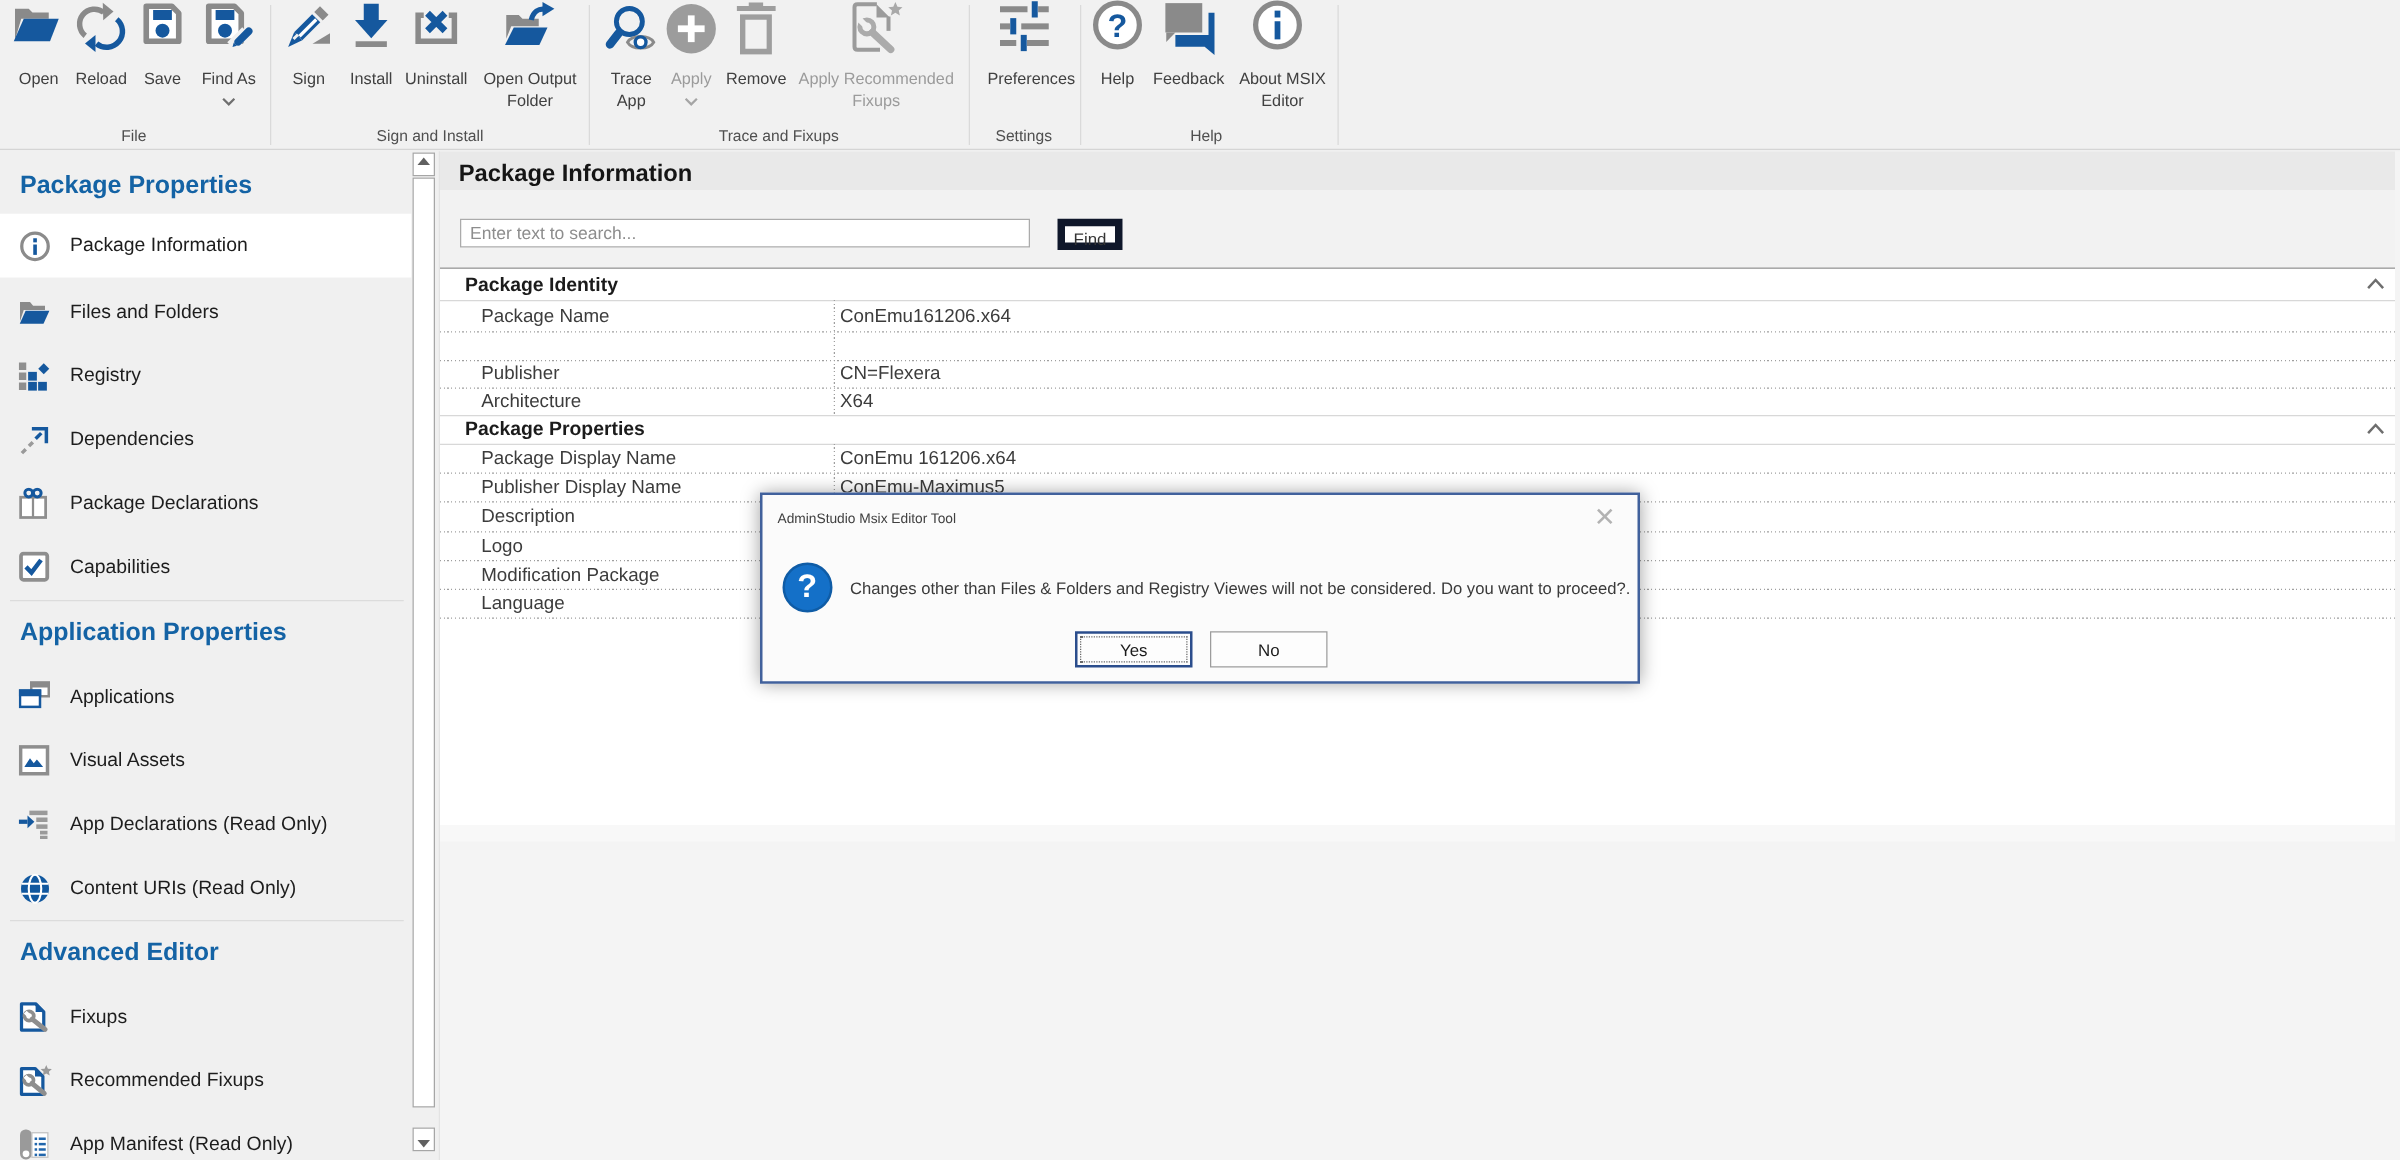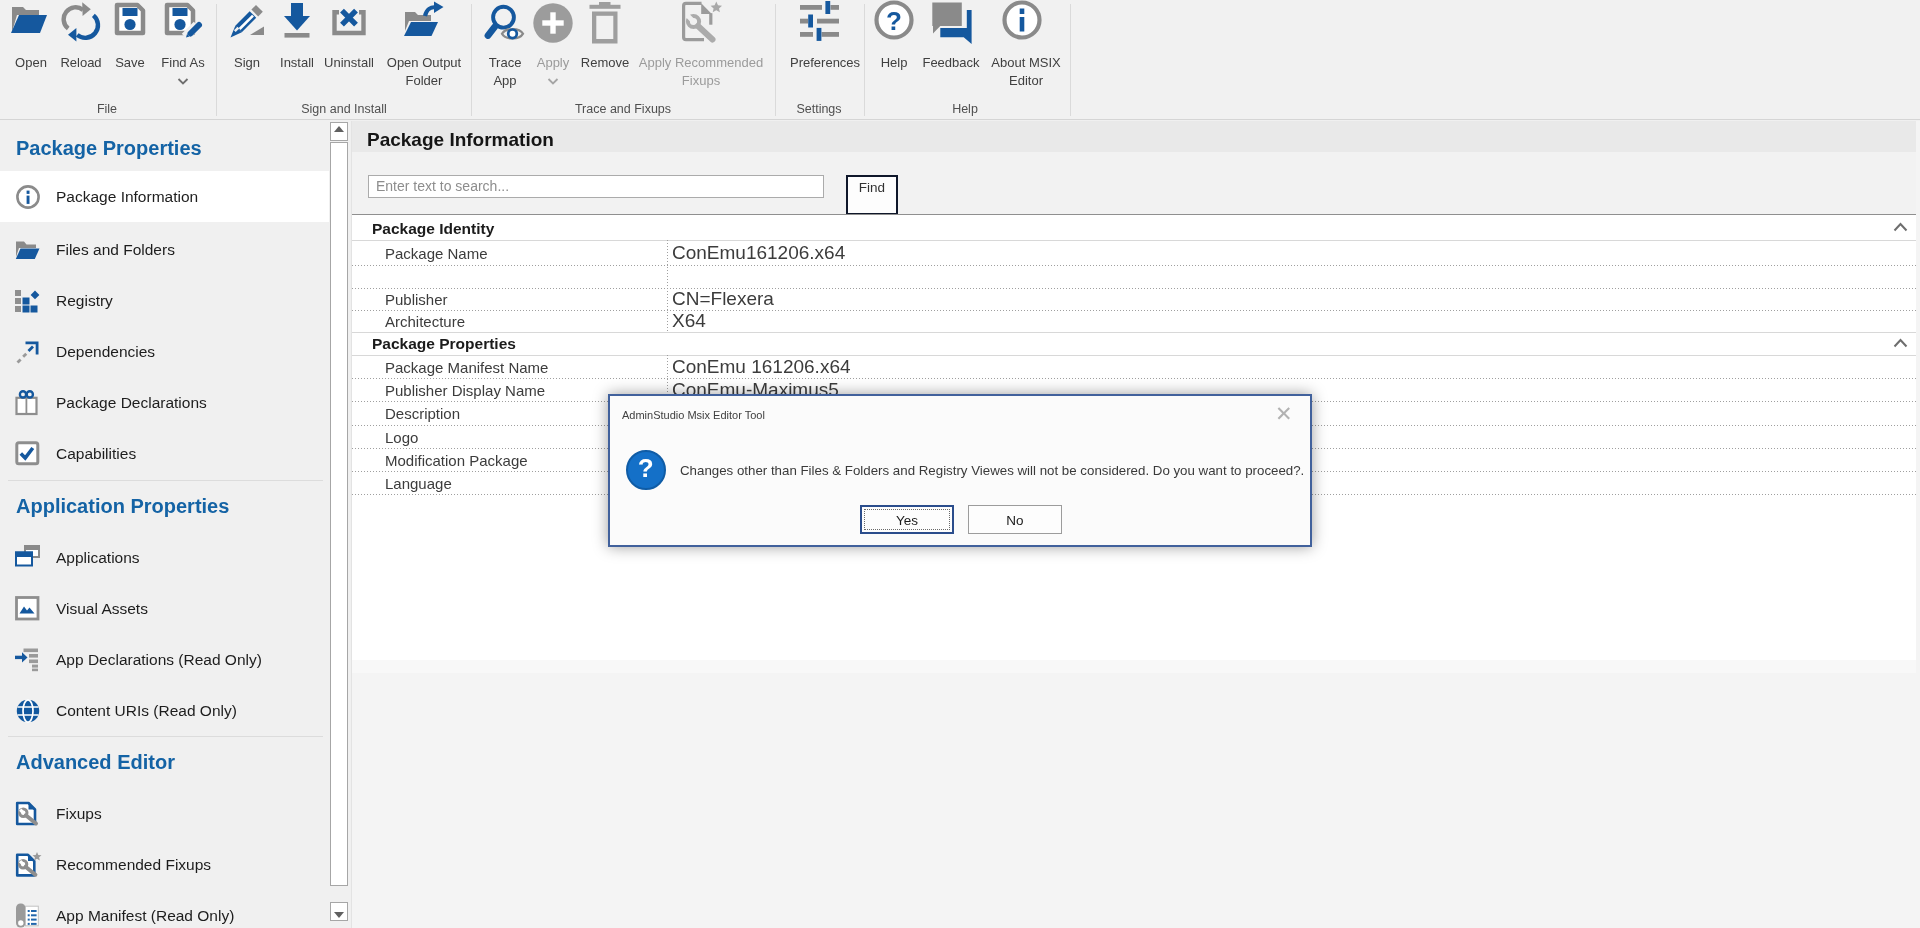--- a/index.html
+++ b/index.html
@@ -29,27 +29,27 @@
 .sthumb{position:absolute;left:0;width:18px;background:#fff;border:1px solid #a6a6a6;}
 .arrow{position:absolute;left:50%;top:50%;transform:translate(-50%,-50%);width:0;height:0;}
 
 #main{position:absolute;left:352px;top:121px;width:1564px;height:807px;background:#ffffff;}
 #mleft{position:absolute;left:351px;top:121px;width:1px;height:807px;background:#e3e3e3;}
 #titleband{position:absolute;left:0;top:0;width:1564px;height:31px;background:#e9e9e9;}
 #titleband .t{position:absolute;left:15px;top:8px;font-size:19px;font-weight:bold;color:#151515;}
 #searcharea{position:absolute;left:0;top:31px;width:1564px;height:62px;background:#f2f2f2;}
 #searchbox{position:absolute;left:16px;top:23px;width:456px;height:23px;background:#fff;border:1px solid #ababab;
   font-size:14px;color:#8d8d8d;line-height:21px;padding-left:7px;}
-#findbtn{position:absolute;left:494px;top:23px;width:52px;height:40px;background:#fdfdfd;border:2px solid #0f172a;
+#findbtn{position:absolute;left:494px;top:23px;width:52px;height:25px;background:#fdfdfd;border:6px solid #0f172a;
   font-size:13.5px;color:#333;text-align:center;line-height:21px;}
 #tablewrap{position:absolute;left:0;top:93px;width:1564px;height:447px;background:#fff;border-top:1px solid #8f8f8f;}
 .trow{position:absolute;left:0;width:1564px;}
 .trow .lbl{position:absolute;left:33px;top:50%;transform:translateY(-50%);font-size:15px;color:#3c3c3c;}
 .trow .hlbl{position:absolute;left:7px;top:50%;transform:translateY(-50%);font-size:15.5px;font-weight:bold;color:#1b1b1b;margin-left:13px;}
-.trow .val{position:absolute;left:320px;top:50%;transform:translateY(-50%);font-size:19px;color:#3c3c3c;}
+.trow .val{position:absolute;left:320px;top:50%;transform:translateY(-50%);font-size:15px;color:#3c3c3c;}
 .dotline{position:absolute;left:0;width:1564px;height:1px;
   background-image:repeating-linear-gradient(to right,#9f9f9f 0,#9f9f9f 1px,transparent 1px,transparent 3px);}
 .solline{position:absolute;left:0;width:1564px;height:1px;background:#d8d8d8;}
 .vdots{position:absolute;left:315px;width:1px;
   background-image:repeating-linear-gradient(to bottom,#9f9f9f 0,#9f9f9f 1px,transparent 1px,transparent 3px);}
 .chev{position:absolute;left:1541px;}
 #grayfoot1{position:absolute;left:0;top:539px;width:1564px;height:13px;background:#f8f8f8;}
 #grayfoot2{position:absolute;left:0;top:552px;width:1564px;height:255px;background:#f4f4f4;}
 #rmargin{position:absolute;left:1916px;top:121px;width:4px;height:807px;background:#f4f4f4;}
 
@@ -395,21 +395,21 @@
           <div class="val">CN=Flexera</div>
         </div>
       <div class="trow" style="top:95px;height:22px">
           <div class="lbl">Architecture</div>
           <div class="val">X64</div>
         </div>
       <div class="trow" style="top:117px;height:23px">
           <div class="hlbl">Package Properties</div>
         </div>
       <div class="trow" style="top:140px;height:23px">
-          <div class="lbl">Package Manifest Name</div>
+          <div class="lbl">Package Display Name</div>
           <div class="val">ConEmu 161206.x64</div>
         </div>
       <div class="trow" style="top:163px;height:23px">
           <div class="lbl">Publisher Display Name</div>
           <div class="val">ConEmu-Maximus5</div>
         </div>
       <div class="trow" style="top:186px;height:24px">
           <div class="lbl">Description</div>
         </div>
       <div class="trow" style="top:210px;height:23px">

